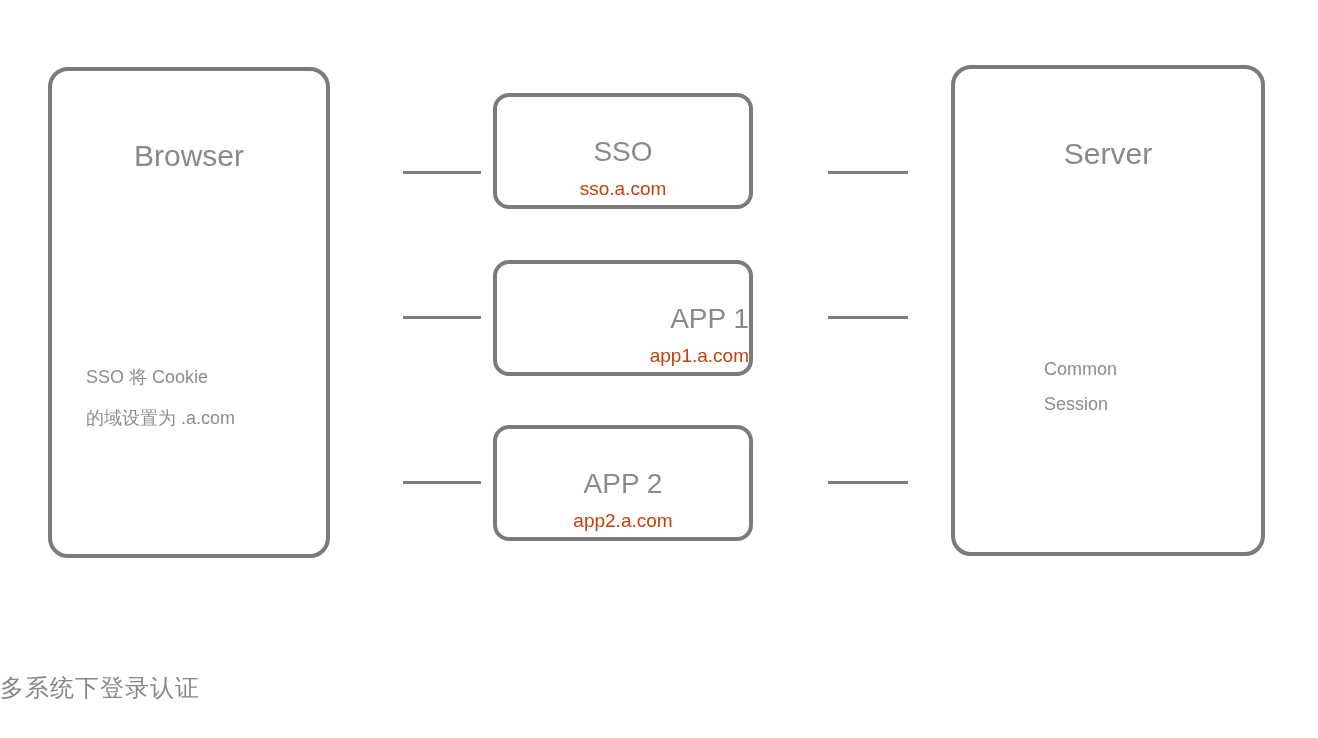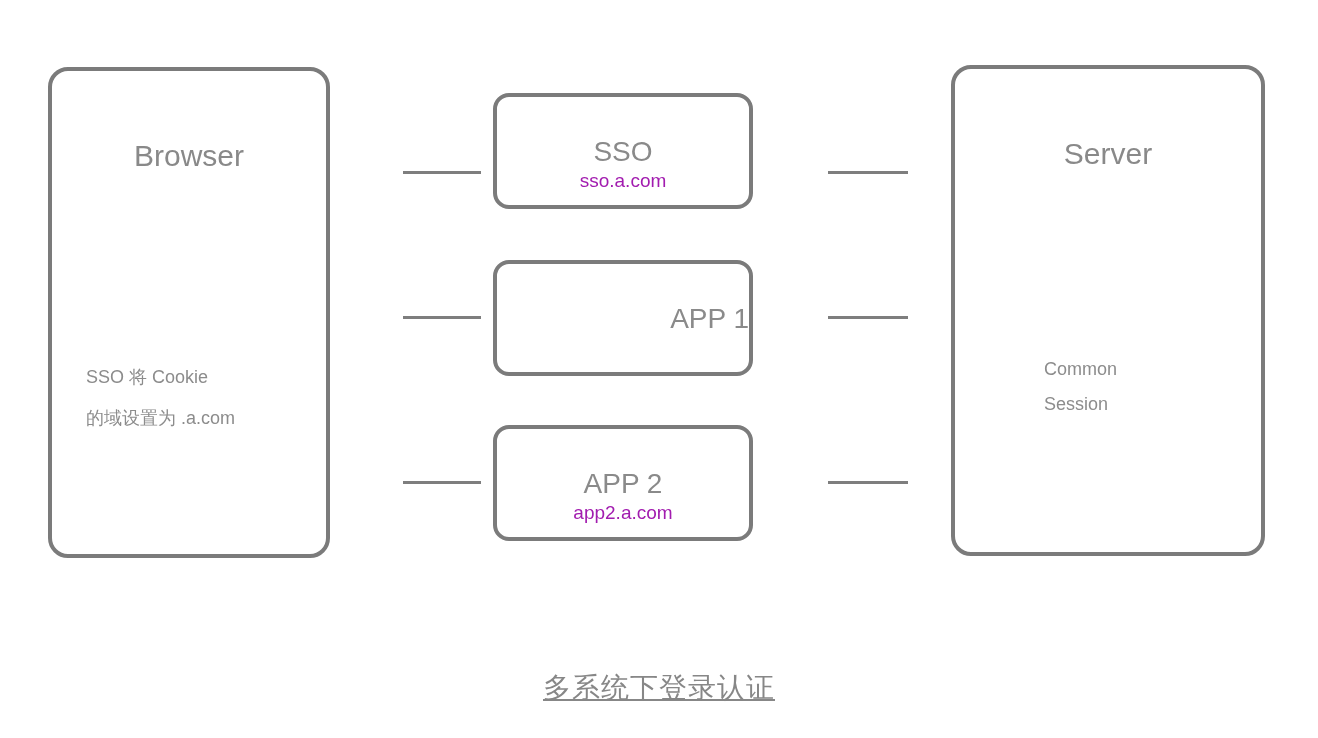--- a/index.html
+++ b/index.html
@@ -72,48 +72,46 @@
   .node-app1 { top: 260px; text-align: right; }
   .node-app2 { top: 425px; }
   .node-title {
     margin-top: 40px;
     font-size: 28px;
     line-height: 30px;
     color: #8a8a8a;
     white-space: nowrap;
   }
   .node-domain {
-    margin-top: 1px;
+    margin-top: 9px;
     font-size: 19px;
     line-height: 26px;
-    color: #a21caf;
+    color: #c2410c;
     white-space: nowrap;
   }
   
   .connector {
     position: absolute;
     height: 3px;
     background: #7e7e7e;
   }
   .conn-left  { left: 403px; width: 78px; }
   .conn-right { left: 828px; width: 80px; }
   .conn-row1  { top: 171px; }
   .conn-row2  { top: 316px; }
   .conn-row3  { top: 481px; }
   
   .caption {
     position: absolute;
     left: 0; right: 0;
     top: 671px;
-    text-align: center;
-    font-size: 28px;
+    font-size: 24px;
     line-height: 34px;
     color: #878787;
     letter-spacing: 1px;
-    text-decoration: underline;
   }
 </style>
 </head>
 <body>
 
 <div class="canvas">
 
   <div class="box browser-box">
     <div class="big-title">Browser</div>
     <div class="side-note browser-note">
@@ -129,20 +127,21 @@
       <div>Session</div>
     </div>
   </div>
 
   <div class="node node-sso">
     <div class="node-title">SSO</div>
     <div class="node-domain">sso.a.com</div>
   </div>
   <div class="node node-app1">
     <div class="node-title">APP 1</div>
+    <div class="node-domain">app1.a.com</div>
   </div>
   <div class="node node-app2">
     <div class="node-title">APP 2</div>
     <div class="node-domain">app2.a.com</div>
   </div>
 
   <div class="connector conn-left conn-row1"></div>
   <div class="connector conn-left conn-row2"></div>
   <div class="connector conn-left conn-row3"></div>
   <div class="connector conn-right conn-row1"></div>

